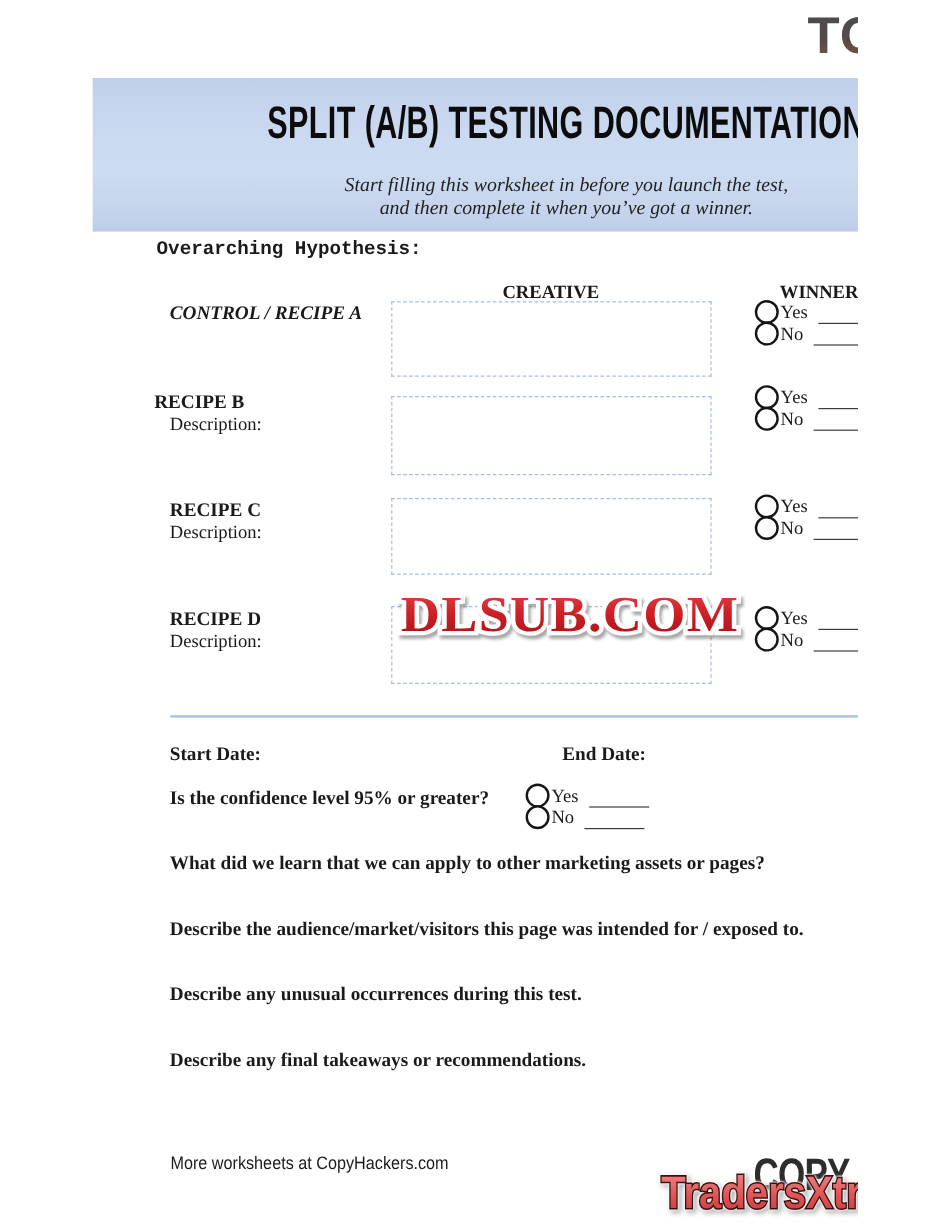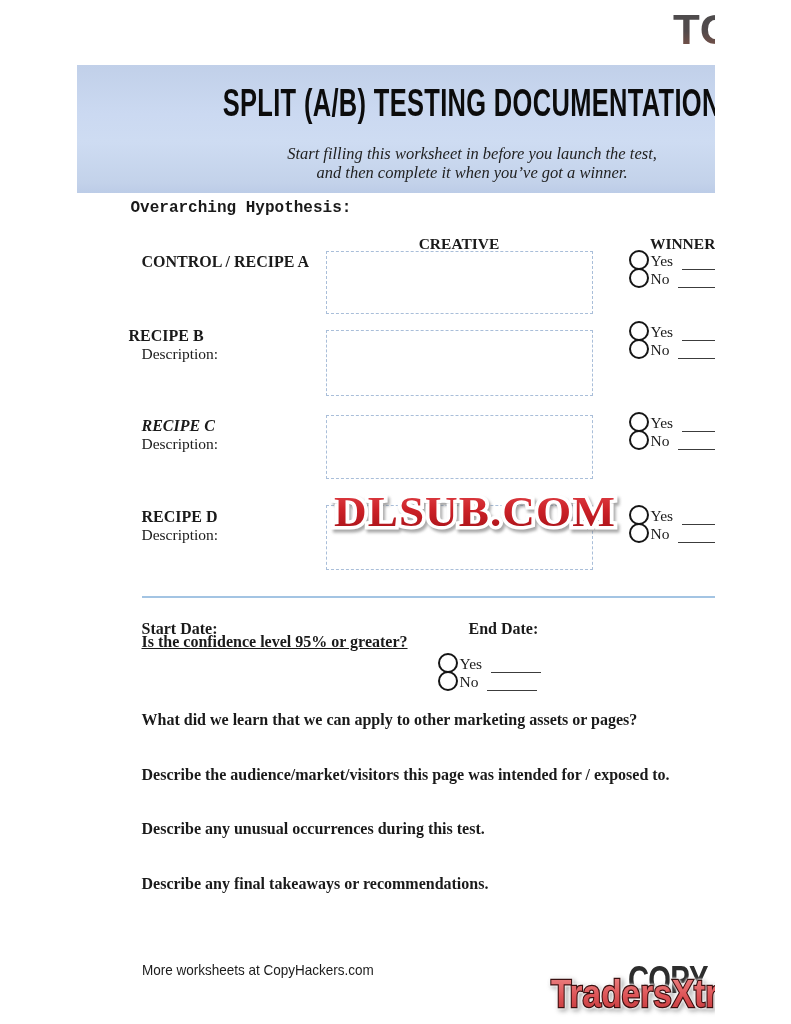--- a/index.html
+++ b/index.html
@@ -91,21 +91,21 @@
   <div class="subtitle">
     <div>Start filling this worksheet in before you launch the test,</div>
     <div>and then complete it when you’ve got a winner.</div>
   </div>
 
   <div class="lbl-bold" style="left:54px; top:199px;font-family:Liberation Mono, monospace;">Overarching Hypothesis:</div>
 
   <div class="col-head" style="left:249px; top:235px; width:267px;">CREATIVE</div>
   <div class="col-head" style="left:548px; top:235px; width:186px;">WINNER (% LIFT)</div>
 
-  <div class="lbl-bold" style="left:65px; top:253px;">CONTROL / RECIPE A</div>
+  <div class="lbl-bold" style="left:65px; top:253px;font-style:italic;">CONTROL / RECIPE A</div>
   <div class="cbox" style="top:251px; height:63px;"></div>
   <div class="yn" style="left:552px; top:251px;">
     <div class="yn-row">
       <span class="circle"></span>
       <span class="yn-label">Yes</span>
       <span class="blank"></span>
     </div>
     <div class="yn-row">
       <span class="circle"></span>
       <span class="yn-label">No</span>
@@ -122,21 +122,21 @@
       <span class="yn-label">Yes</span>
       <span class="blank"></span>
     </div>
     <div class="yn-row">
       <span class="circle"></span>
       <span class="yn-label">No</span>
       <span class="blank"></span>
     </div>
   </div>
 
-  <div class="lbl-bold" style="left:65px; top:417px;font-style:italic;">RECIPE C</div>
+  <div class="lbl-bold" style="left:65px; top:417px;">RECIPE C</div>
   <div class="lbl-reg" style="left:65px; top:435px;">Description:</div>
   <div class="cbox" style="top:415px; height:64px;"></div>
   <div class="yn" style="left:552px; top:413px;">
     <div class="yn-row">
       <span class="circle"></span>
       <span class="yn-label">Yes</span>
       <span class="blank"></span>
     </div>
     <div class="yn-row">
       <span class="circle"></span>
@@ -170,21 +170,21 @@
       </linearGradient>
     </defs>
     <text x="151" y="43" text-anchor="middle" textLength="282" lengthAdjust="spacingAndGlyphs" font-family="Liberation Serif, serif" font-weight="bold" font-size="42" letter-spacing="1" fill="url(#dlgrad)" stroke="#ffffff" stroke-width="7" paint-order="stroke">DLSUB.COM</text>
   </svg>
 
   <div class="divider"></div>
 
   <div class="lbl-bold" style="left:65px; top:620px;">Start Date:</div>
   <div class="lbl-bold" style="left:392px; top:620px;">End Date:</div>
 
-  <div class="lbl-bold" style="left:65px; top:633px;text-decoration:underline;">Is the confidence level 95% or greater?</div>
+  <div class="lbl-bold" style="left:65px; top:657px;">Is the confidence level 95% or greater?</div>
   <div class="yn" style="left:361px; top:654px;">
     <div class="yn-row">
       <span class="circle"></span>
       <span class="yn-label">Yes</span>
       <span class="blank"></span>
     </div>
     <div class="yn-row">
       <span class="circle"></span>
       <span class="yn-label">No</span>
       <span class="blank"></span>

